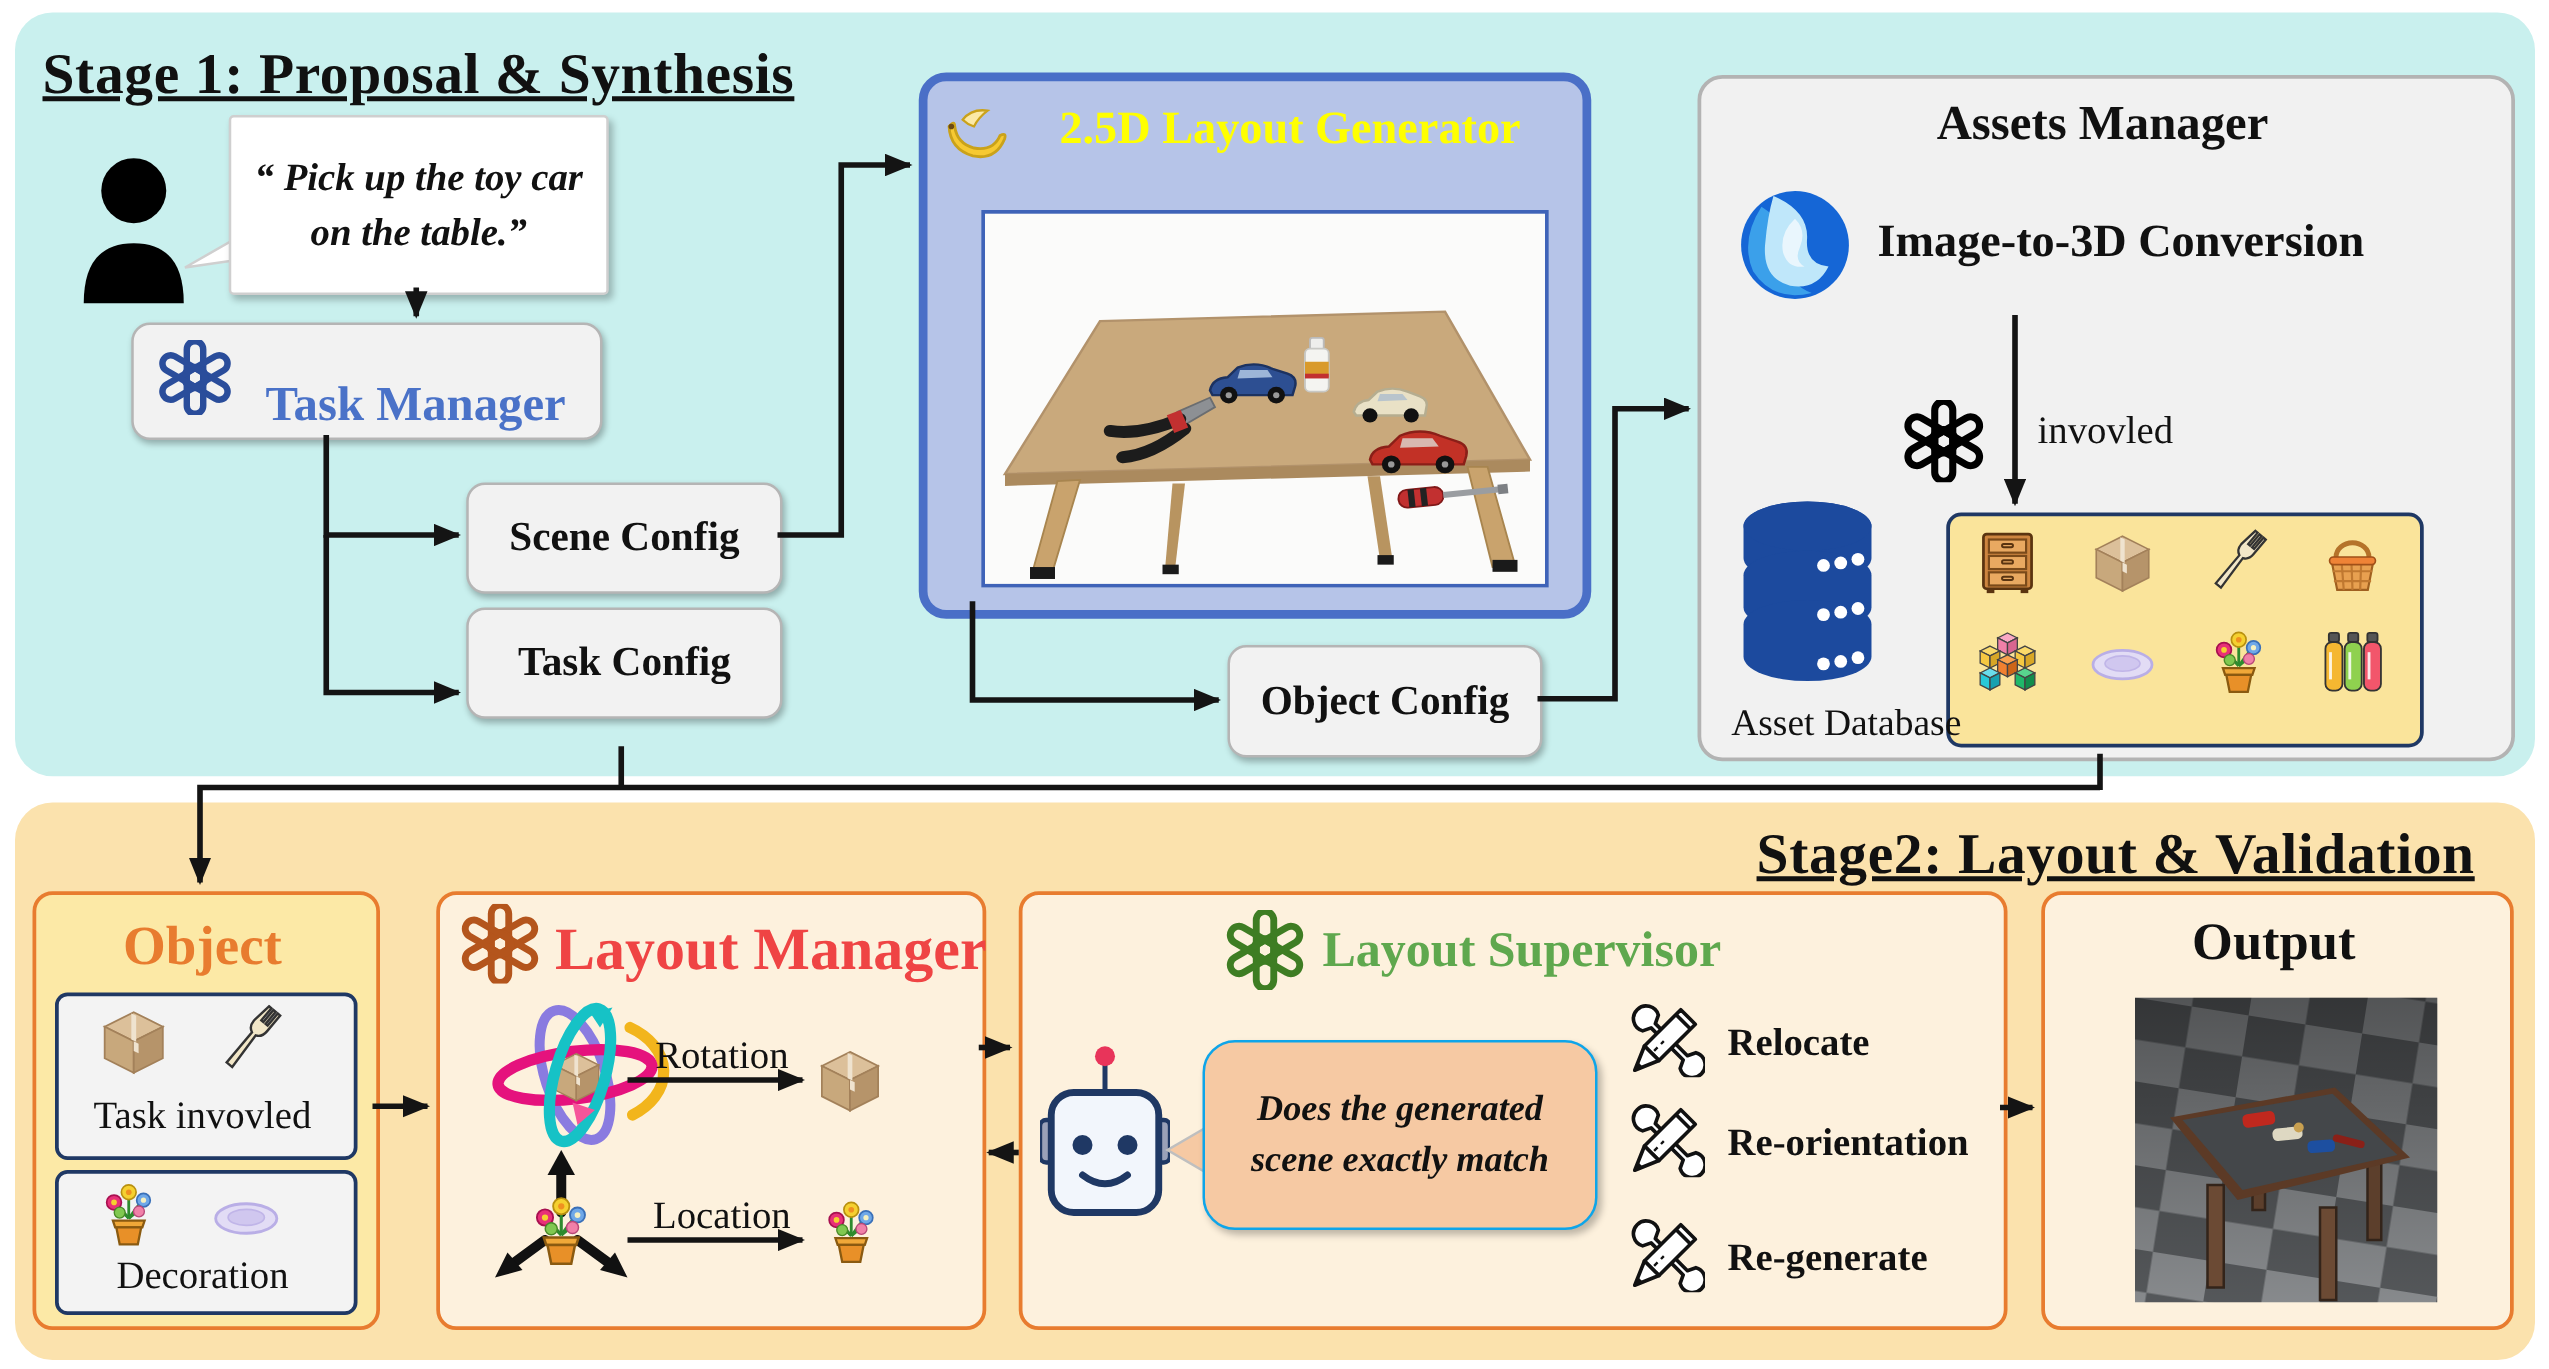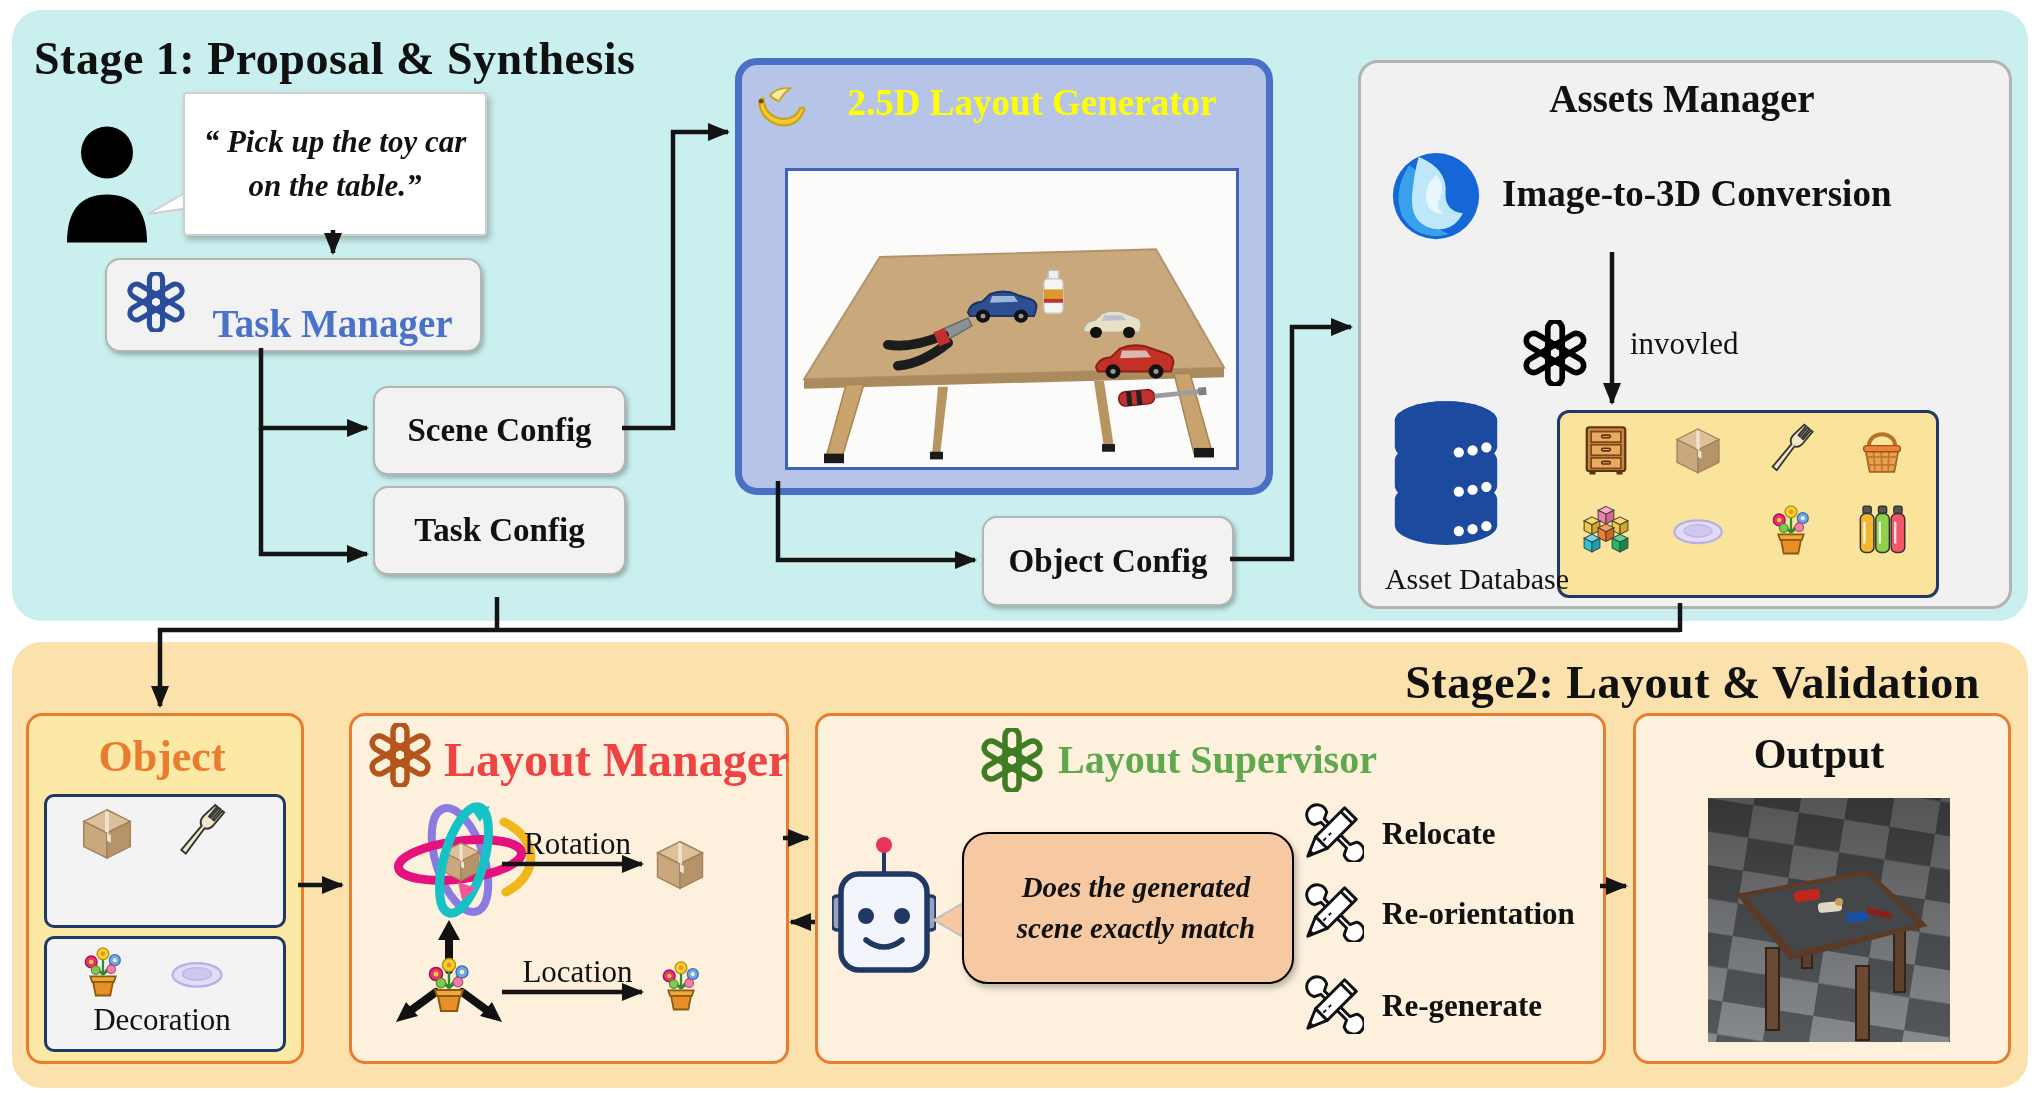--- a/index.html
+++ b/index.html
@@ -3,41 +3,41 @@
 <meta charset="utf-8">
 <style>
   html,body{margin:0;padding:0;background:#ffffff;}
   .canvas{position:relative;width:2039px;height:1095px;background:#ffffff;overflow:hidden;
           font-family:"Liberation Serif","DejaVu Serif",serif;color:#111;}
   .abs{position:absolute;}
   .ctr{display:flex;align-items:center;justify-content:center;text-align:center;}
   .stage{border-radius:30px;}
   .stage1{left:12px;top:10px;width:2016px;height:611px;background:#c9f0ee;}
   .stage2{left:12px;top:642px;width:2016px;height:446px;background:#fbe2ad;}
-  .stage-title{font-weight:bold;font-size:46px;letter-spacing:.5px;}
+  .stage-title{font-weight:bold;font-size:46px;letter-spacing:.5px;text-decoration:underline;}
   .gbox{background:#f2f2f2;border:2.5px solid #b5b5b5;border-radius:15px;
         box-shadow:2px 3px 5px rgba(0,0,0,.28);font-weight:bold;font-size:33px;}
   .bubble{background:#ffffff;border:2px solid #cfcfcf;border-radius:4px;
           box-shadow:3px 4px 6px rgba(0,0,0,.25);}
   .bubble-txt{font-weight:bold;font-style:italic;font-size:31px;line-height:1.42;}
   .genbox{background:#b6c4e8;border:7px solid #4a6fc7;border-radius:22px;}
   .gen-title{color:#ffff00;font-weight:bold;font-size:37px;}
   .photo-frame{background:#fbfbfa;border:3px solid #3f63b8;}
   .ambox{background:#f1f1f1;border:3px solid #b3b3b3;border-radius:20px;}
   .panel{border:3.5px solid #e87c2f;border-radius:16px;}
   .cream{background:#fdf1dd;}
   .pyellow{background:#fce9a6;}
   .assetbox{background:#fae49b;border:3px solid #1f3864;border-radius:12px;}
   .innerwhite{background:#f3f3f3;border:3px solid #1f3864;border-radius:10px;}
   .lbl-reg{font-size:31px;}
   .lbl-bold{font-weight:bold;font-size:31px;}
   .hdr-orange{color:#ef4444;font-weight:bold;font-size:48px;}
   .hdr-green{color:#5fa84e;font-weight:bold;font-size:40px;}
-  .peach{background:#f6c9a3;border:2px solid #000000;border-radius:26px;
-         box-shadow:3px 4px 6px rgba(0,0,0,.25);padding-left:16px;}
+  .peach{background:#f6c9a3;border:2px solid #0ea5e9;border-radius:26px;
+         box-shadow:3px 4px 6px rgba(0,0,0,.25);}
   svg{display:block;}
   .toplayer{pointer-events:none;z-index:10;}
   .z2{z-index:2;} .z3{z-index:3;}
 </style>
 </head>
 <body>
 
 <svg width="0" height="0" style="position:absolute">
 <defs>
   <symbol id="sym-openai" viewBox="-32 -32 64 64">
@@ -361,20 +361,21 @@
 
   <div class="abs z2 panel pyellow" style="left:26px;top:713px;width:272px;height:345px;"></div>
   <div class="abs z3 ctr" style="left:26px;top:724px;width:272px;height:64px;font-weight:bold;font-size:44px;color:#e87c2f;">Object</div>
   <div class="abs z3 innerwhite" style="left:44px;top:794px;width:236px;height:128px;"></div>
   <svg class="abs z3" style="left:76px;top:802px;" width="62" height="62">
       <use href="#sym-cardbox"></use>
     </svg>
   <svg class="abs z3" style="left:170px;top:800px;" width="62" height="62">
       <use href="#sym-fork"></use>
     </svg>
+  <div class="abs z3 ctr lbl-reg" style="left:44px;top:868px;width:236px;height:48px;">Task invovled</div>
   <div class="abs z3 innerwhite" style="left:44px;top:936px;width:236px;height:110px;"></div>
   <svg class="abs z3" style="left:74px;top:942px;" width="58" height="58">
       <use href="#sym-pot"></use>
     </svg>
   <svg class="abs z3" style="left:168px;top:944px;" width="58" height="58">
       <use href="#sym-plate"></use>
     </svg>
   <div class="abs z3 ctr lbl-reg" style="left:44px;top:998px;width:236px;height:44px;">Decoration</div>
 
   <div class="abs z2 panel cream" style="left:349px;top:713px;width:434px;height:345px;"></div>

